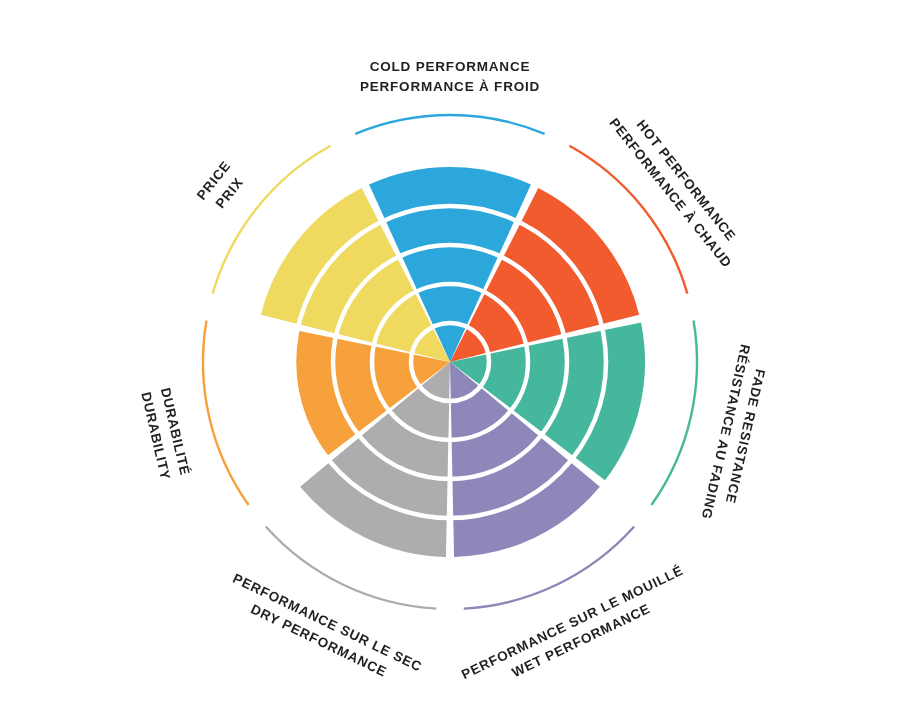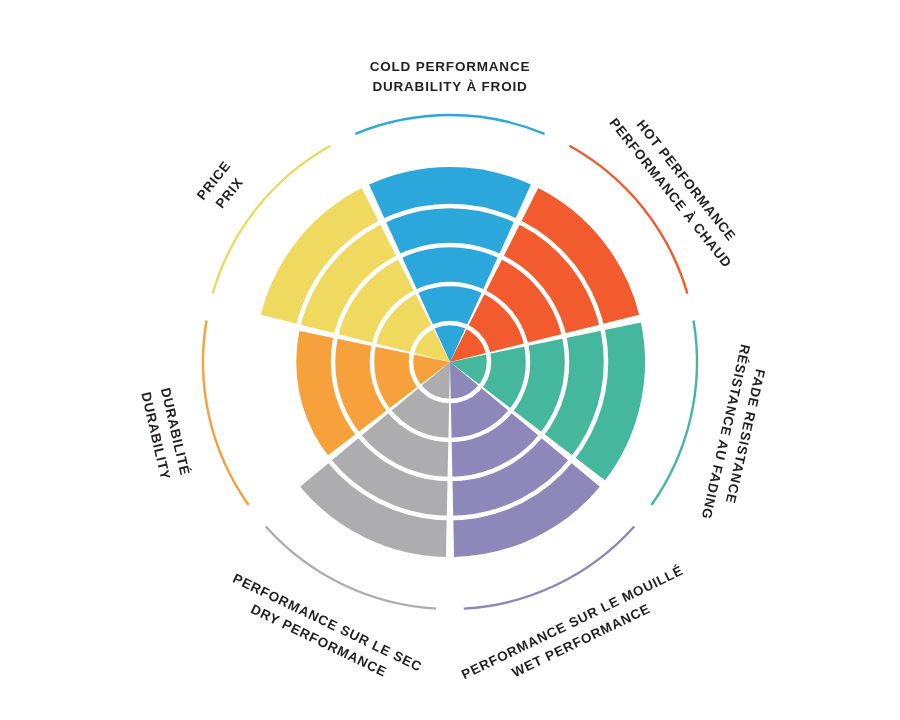--- a/index.html
+++ b/index.html
@@ -59,21 +59,21 @@
       <path d="M 569.4246606016156 145.7900315892236 A 247 247 0 0 1 687.3636201101036 293.6808090780752" fill="none" stroke="#F15B2E" stroke-width="2.4"></path>
       <path d="M 693.499818102511 320.5652490770844 A 247 247 0 0 1 651.407890790425 504.9820321836007" fill="none" stroke="#45B79C" stroke-width="2.4"></path>
       <path d="M 634.214646081129 526.5416791247872 A 247 247 0 0 1 463.7879117333114 608.6148687529493" fill="none" stroke="#8D87BA" stroke-width="2.4"></path>
       <path d="M 436.2120882666887 608.6148687529493 A 247 247 0 0 1 265.78535391887107 526.5416791247872" fill="none" stroke="#ADADAF" stroke-width="2.4"></path>
       <path d="M 248.592109209575 504.9820321836007 A 247 247 0 0 1 206.50018189748903 320.5652490770843" fill="none" stroke="#F6A13B" stroke-width="2.4"></path>
       <path d="M 212.6363798898963 293.68080907807547 A 247 247 0 0 1 330.57533939838436 145.79003158922364" fill="none" stroke="#EFD95F" stroke-width="2.4"></path>
     </svg>
   <div class="labels" id="labels">
       <div class="cat-label" style="left: 450px; top: 70px; transform: translate(-50%, -50%) rotate(0deg);">
         <div>COLD PERFORMANCE</div>
-        <div>DURABILITY À FROID</div>
+        <div>PERFORMANCE À FROID</div>
       </div>
       <div class="cat-label" style="left: 678.295px; top: 179.941px; transform: translate(-50%, -50%) rotate(51.4286deg);">
         <div>HOT PERFORMANCE</div>
         <div>PERFORMANCE À CHAUD</div>
       </div>
       <div class="cat-label" style="left: 734.679px; top: 426.976px; transform: translate(-50%, -50%) rotate(102.857deg);">
         <div>FADE RESISTANCE</div>
         <div>RÉSISTANCE AU FADING</div>
       </div>
       <div class="cat-label" style="left: 576.694px; top: 625.083px; transform: translate(-50%, -50%) rotate(-25.7143deg);">

